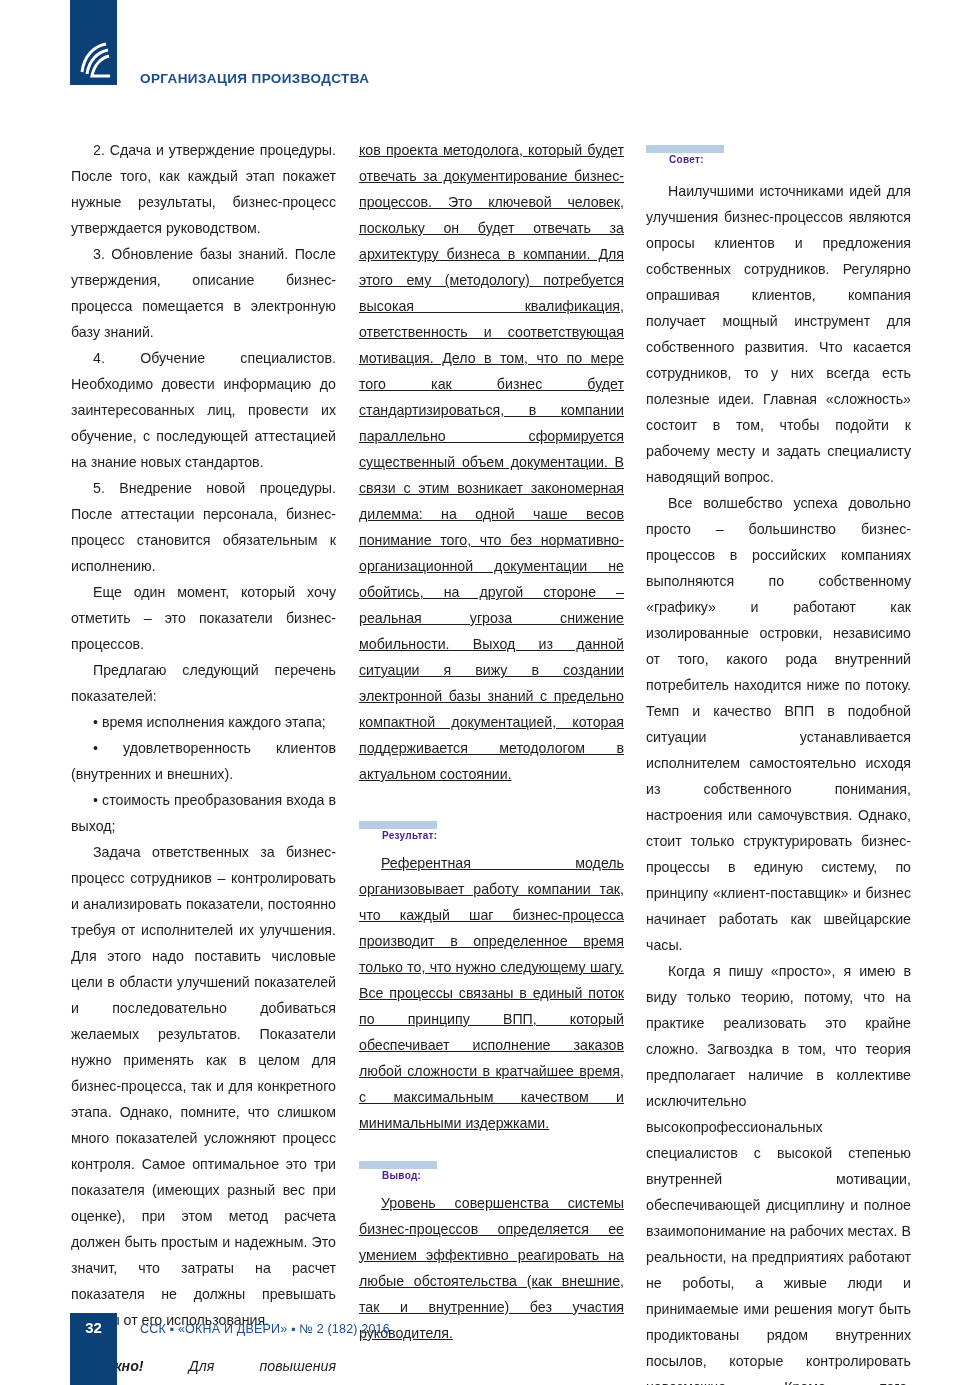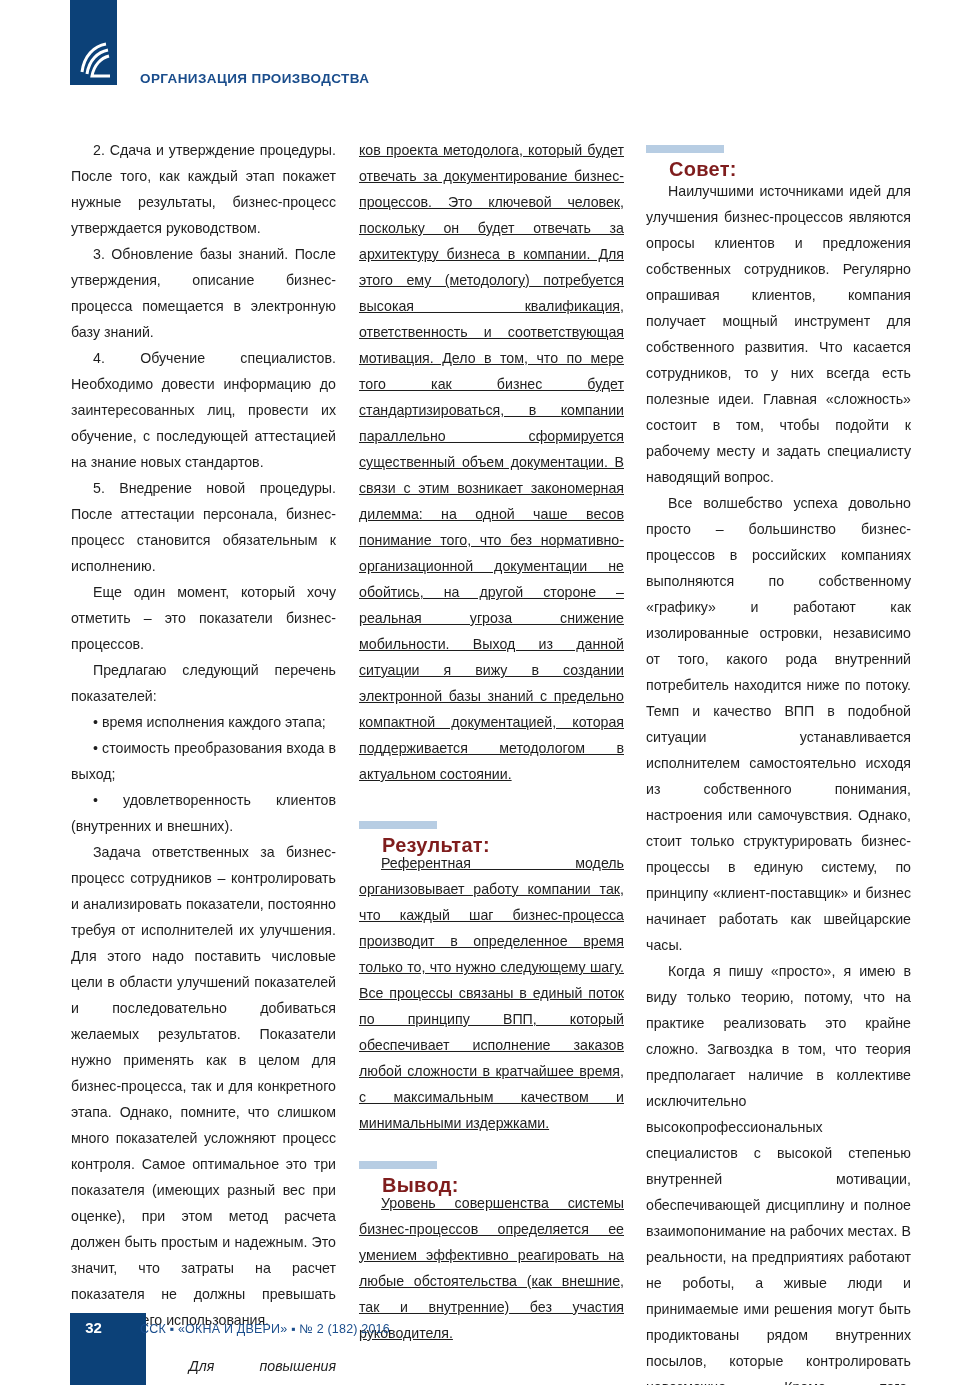--- a/index.html
+++ b/index.html
@@ -14,22 +14,22 @@
   .col2 { left: 359px; text-decoration: underline; }
   .col3 { left: 646px; }
   .col p { margin: 0; text-align: justify; text-indent: 22px; hyphens: manual; }
   .col p.noindent { text-indent: 0; }
   .gap { height: 19.7px; }
   .gap2 { height: 29px; }
   .italic { font-style: italic; }
   .italic b { font-weight: bold; }
   .subhead { position: relative; height: 22px; margin: 0 0 12px 0; }
   .subhead .bar { position: absolute; left: 0; top: 5px; width: 78px; height: 8px; background: #b7cde3; }
-  .subhead .label { position: absolute; left: 23px; top: 16px; font-weight: bold; font-size: 20px; color: #7f1d1d; letter-spacing: 0.3px; }
-  .footer-bar { position: absolute; left: 70px; top: 1313px; width: 47px; height: 72px; background: #0c4178; padding-left: 29px; }
+  .subhead .label { position: absolute; left: 23px; top: 7px; font-weight: bold; font-size: 10px; color: #4c1d95; letter-spacing: 0.3px; }
+  .footer-bar { position: absolute; left: 70px; top: 1313px; width: 47px; height: 72px; background: #0c4178; }
   .page-num { position: absolute; left: 0; top: 6px; width: 47px; text-align: center; color: #fff;
               font-weight: bold; font-size: 15px; }
   .footer-text { position: absolute; left: 140px; top: 1322px; font-size: 12.5px; color: #1a4d8c; letter-spacing: 0.2px; }
 </style>
 </head>
 <body>
 
 <div class="top-bar">
   <svg class="logo" viewBox="0 0 36 42">
     <path d="M30 6 C18 8 8 18 6 34" stroke="#ffffff" stroke-width="3" fill="none"></path>
@@ -40,22 +40,22 @@
 <div class="section-title">ОРГАНИЗАЦИЯ ПРОИЗВОДСТВА</div>
 
 <div class="col col1">
   <p>2. Сдача и утверждение процедуры. После того, как каждый этап покажет нужные результаты, бизнес-процесс утверждается руководством.</p>
   <p>3. Обновление базы знаний. После утверждения, описание бизнес-процесса помещается в электронную базу знаний.</p>
   <p>4. Обучение специалистов. Необходимо довести информацию до заинтересованных лиц, провести их обучение, с последующей аттестацией на знание новых стандартов.</p>
   <p>5. Внедрение новой процедуры. После аттестации персонала, бизнес-процесс становится обязательным к исполнению.</p>
   <p>Еще один момент, который хочу отметить – это показатели бизнес-процессов.</p>
   <p>Предлагаю следующий перечень показателей:</p>
   <p>• время исполнения каждого этапа;</p>
+  <p>• удовлетворенность клиентов (внутренних и внешних).</p>
   <p>• стоимость преобразования входа в выход;</p>
-  <p>• удовлетворенность клиентов (внутренних и внешних).</p>
   <p>Задача ответственных за бизнес-процесс сотрудников – контролировать и анализировать показатели, постоянно требуя от исполнителей их улучшения. Для этого надо поставить числовые цели в области улучшений показателей и последовательно добиваться желаемых результатов. Показатели нужно применять как в целом для бизнес-процесса, так и для конкретного этапа. Однако, помните, что слишком много показателей усложняют процесс контроля. Самое оптимальное это три показателя (имеющих разный вес при оценке), при этом метод расчета должен быть простым и надежным. Это значит, что затраты на расчет показателя не должны превышать выгоды от его использования.</p>
   <div class="gap"></div>
   <p class="italic"><b>Важно!</b><span> Для повышения эффективности системы следует на основе показателей бизнес-процессов построить систему мотивации сотрудников.</span></p>
   <div class="gap"></div>
 </div>
 
 <div class="col col2">
   <p class="noindent">ков проекта методолога, который будет отвечать за документирование бизнес-процессов. Это ключевой человек, поскольку он будет отвечать за архитектуру бизнеса в компании. Для этого ему (методологу) потребуется высокая квалификация, ответственность и соответствующая мотивация. Дело в том, что по мере того как бизнес будет стандартизироваться, в компании параллельно сформируется существенный объем документации. В связи с этим возникает закономерная дилемма: на одной чаше весов понимание того, что без нормативно-организационной документации не обойтись, на другой стороне – реальная угроза снижение мобильности. Выход из данной ситуации я вижу в создании электронной базы знаний с предельно компактной документацией, которая поддерживается методологом в актуальном состоянии.</p>
   <div class="gap2"></div>
   <div class="subhead">

